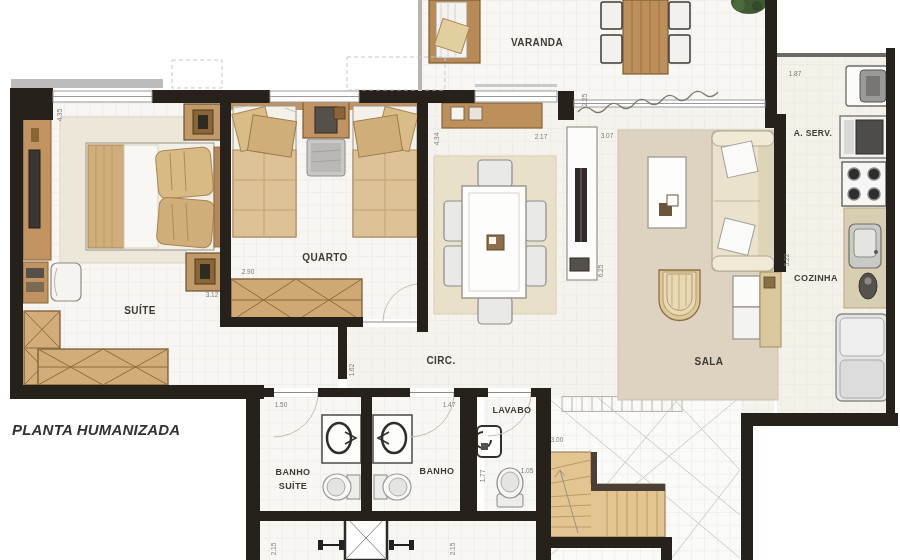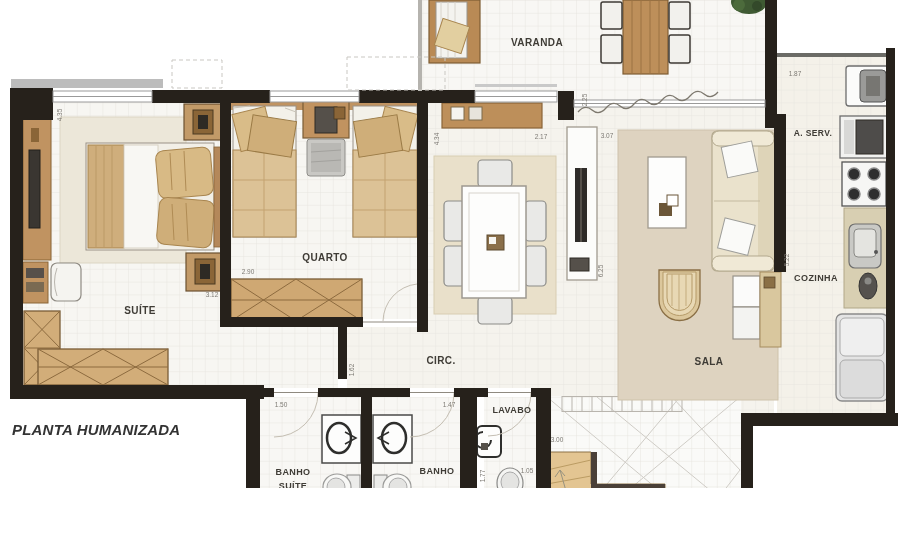--- a/index.html
+++ b/index.html
@@ -1,16 +1,16 @@
 <!DOCTYPE html>
 <html><head>
 <meta charset="utf-8">
 <style>
 html,body{margin:0;padding:0;background:#fff;}
-.page{position:relative;width:900px;height:488px;background:#fff;font-family:"Liberation Sans",sans-serif;}
+.page{position:relative;width:900px;height:560px;background:#fff;font-family:"Liberation Sans",sans-serif;}
 </style>
 </head>
 <body>
 <div class="page">
 <svg width="900" height="560" viewBox="0 0 900 560">
 <defs>
 <pattern id="grid" width="12.8" height="12.8" patternUnits="userSpaceOnUse">
 <path d="M12.8,0 L0,0 0,12.8" fill="none" stroke="#e8e5df" stroke-width="1"></path>
 </pattern>
 </defs>

